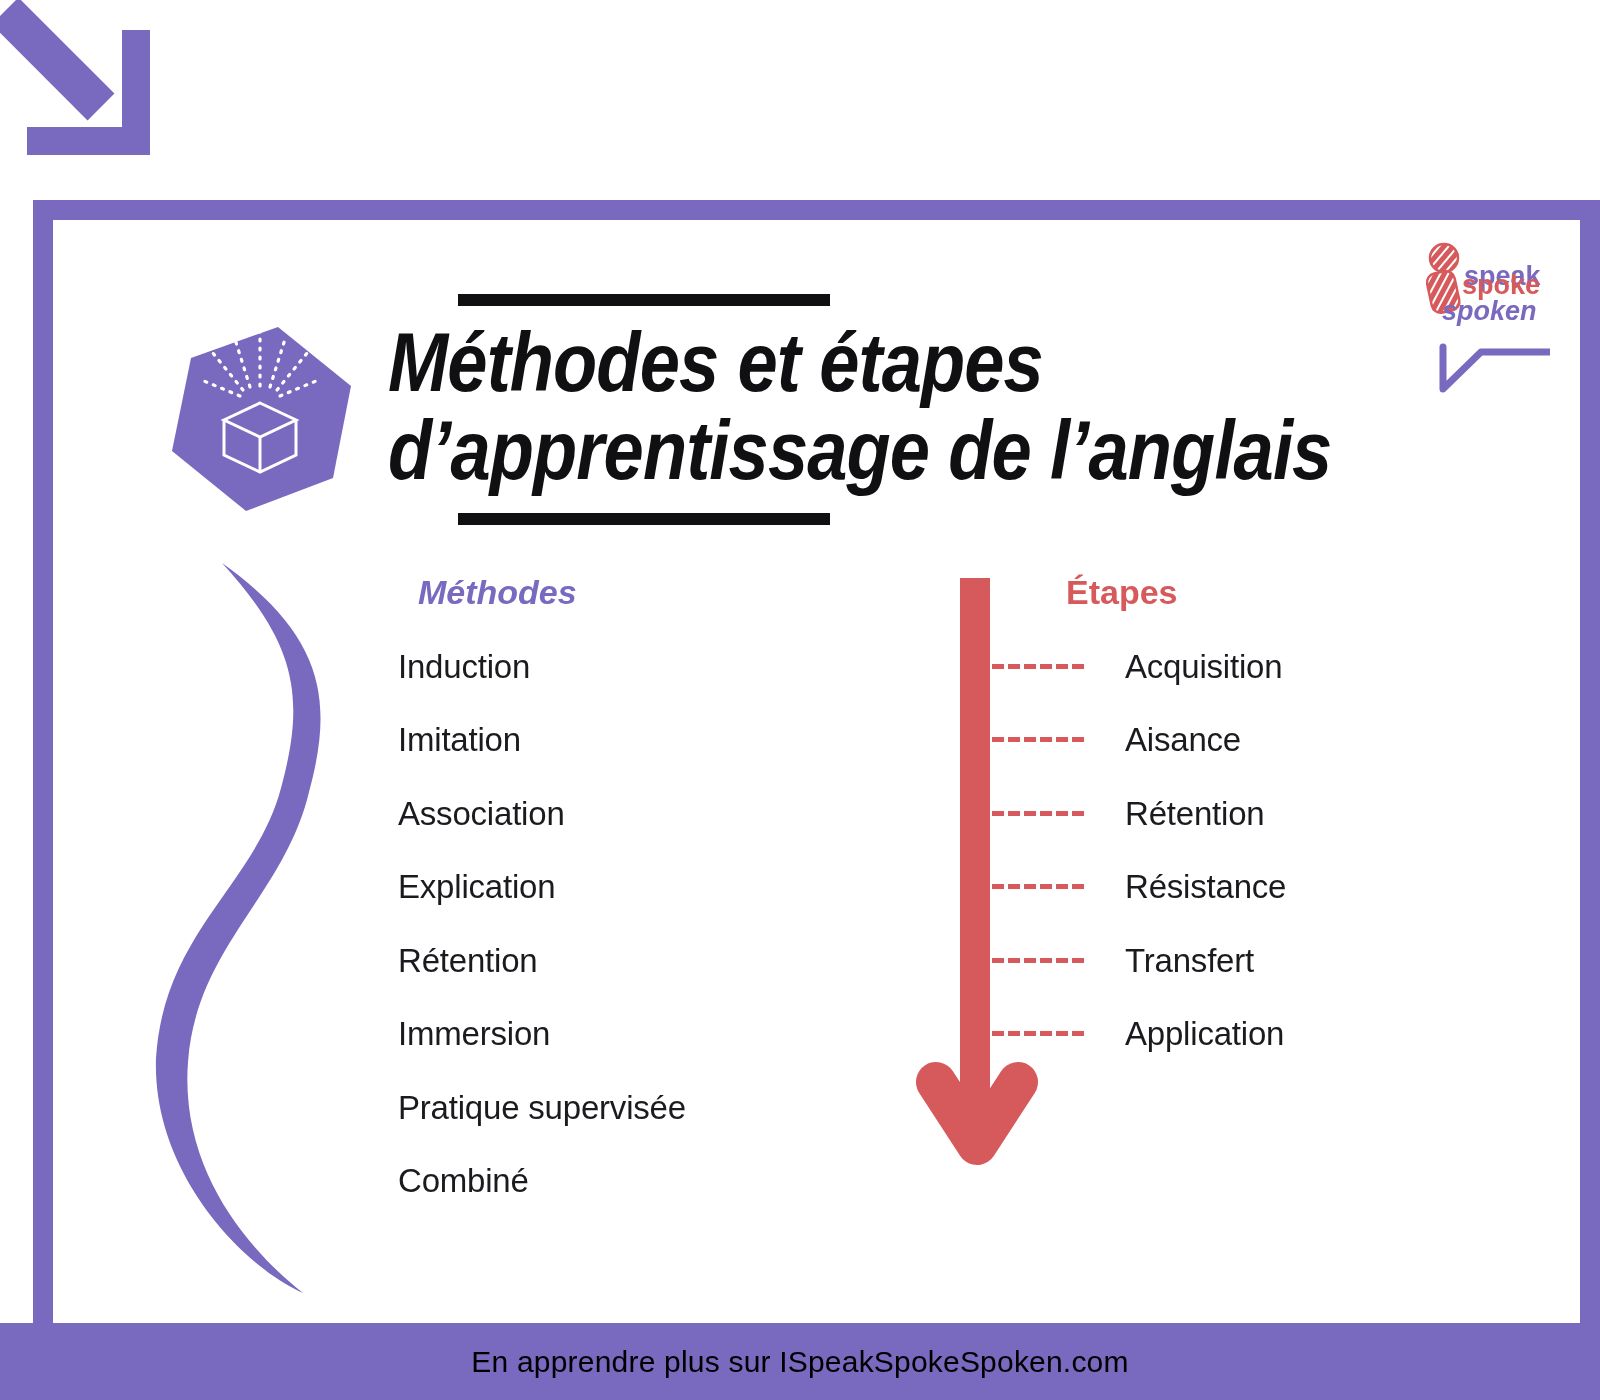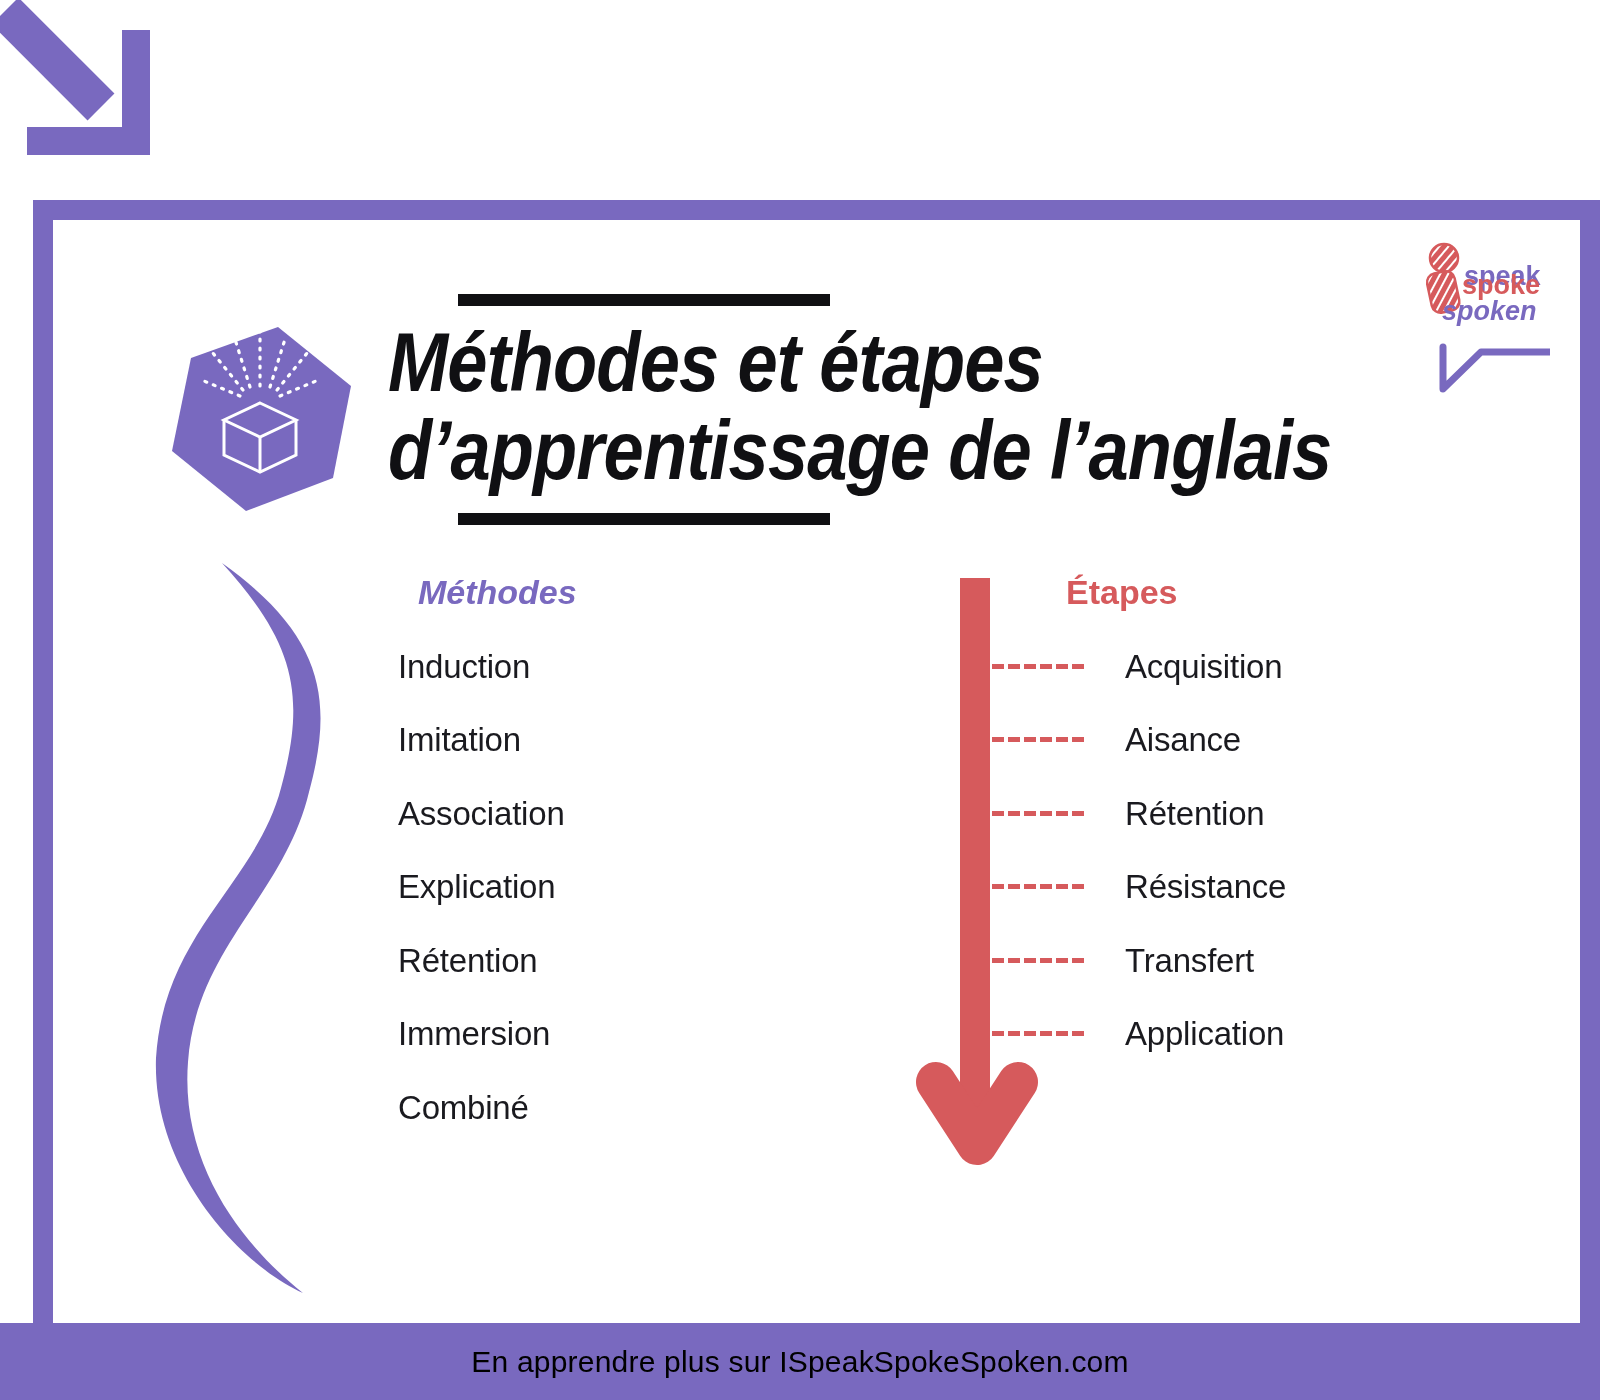--- a/index.html
+++ b/index.html
@@ -136,20 +136,21 @@
   </svg>
 
   <div class="col-heading methods-heading">Méthodes</div>
   <ul class="flow-list methods-list">
       <li>Induction</li>
       <li>Imitation</li>
       <li>Association</li>
       <li>Explication</li>
       <li>Rétention</li>
       <li>Immersion</li>
+      <li>Pratique supervisée</li>
       <li>Combiné</li>
     </ul>
 
   <svg class="abs flow-arrow" viewBox="900 555 160 620" aria-hidden="true">
     <rect x="960" y="578" width="30" height="535" fill="var(--red,#d65a5c)"></rect>
     <polyline points="936,1082 977,1145 1018,1082" fill="none" stroke="var(--red,#d65a5c)" stroke-width="40" stroke-linecap="round" stroke-linejoin="round"></polyline>
   </svg>
 
   <div class="col-heading steps-heading">Étapes</div>
   <ul class="flow-list steps-list">

